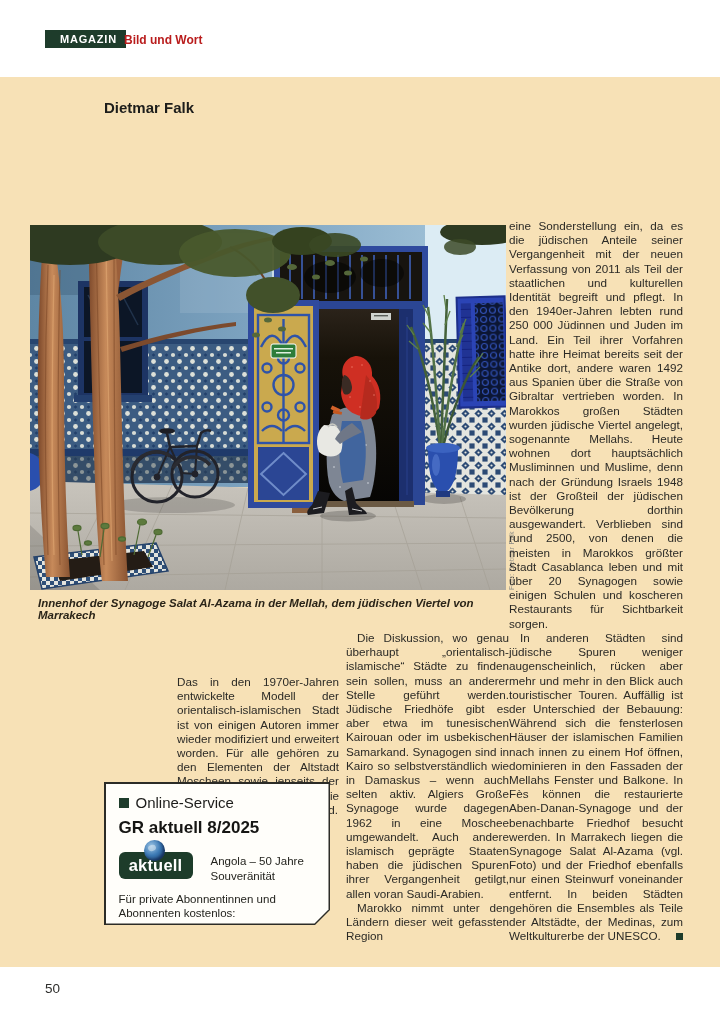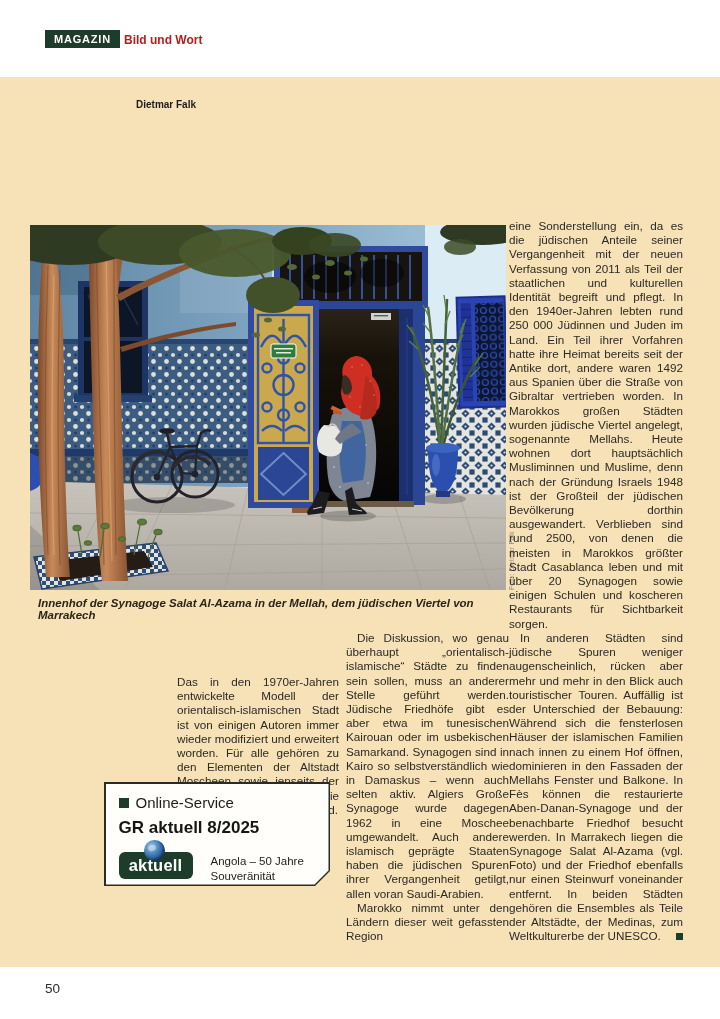--- a/index.html
+++ b/index.html
@@ -1,43 +1,43 @@
 <!DOCTYPE html>
 <html lang="de"><head>
 <meta charset="utf-8">
 <style>
   html,body{margin:0;padding:0;background:#ffffff;}
   .page{position:relative;width:720px;height:1019px;margin:0 auto;background:#ffffff;
         font-family:"Liberation Sans","DejaVu Sans",sans-serif;overflow:hidden;}
   .band{position:absolute;left:0;top:77px;width:720px;height:890px;background:#f7e1b6;}
   
   .badge{position:absolute;left:45px;top:30px;background:#1e3c2b;color:#fff;
-         font-size:11px;font-weight:bold;letter-spacing:.8px;padding:3px 9px 3px 9px;}
+         font-size:11px;font-weight:bold;letter-spacing:.8px;padding:3px 9px 3px 15px;}
   .section-label{position:absolute;left:124px;top:33px;font-size:12px;font-weight:600;color:#b91c1c;}
   
-  .byline{position:absolute;left:104px;top:99px;font-size:10px;font-weight:600;color:#1d1d1b;margin-left:32px;}
+  .byline{position:absolute;left:104px;top:99px;font-size:15px;font-weight:600;color:#1d1d1b;}
   .title{position:absolute;left:101px;top:131px;margin:0;font-size:39px;font-weight:700;
          letter-spacing:-.4px;color:#161614;}
   
   .photo{position:absolute;left:30px;top:225px;width:476px;height:365px;margin:0;overflow:hidden;}
   .photo svg{display:block;}
   .credit{position:absolute;left:508px;top:590px;width:64px;font-size:6.5px;color:#8a8a85;
           letter-spacing:.3px;transform:rotate(-90deg);transform-origin:0 0;white-space:nowrap;}
   .caption{position:absolute;left:38px;top:597px;width:470px;font-size:11.5px;font-weight:700;color:#2a2418;font-style:italic;}
   
   .bodycol{position:absolute;font-size:11.7px;line-height:14.2px;color:#2b2a26;text-align:justify;
            hyphens:auto;-webkit-hyphens:auto;}
   .bodycol p{margin:0;}
   .bodycol p.ind{text-indent:11px;}
   .col-right{left:509px;top:219px;width:174px;}
   .col-1{left:177px;top:631px;width:162px;margin-top:44px;}
   .col-2{left:346px;top:631px;width:163px;}
   .endmark{float:right;width:7px;height:7px;background:#1e3c2b;margin-top:4px;}
   
-  .svc-outer{position:absolute;left:104px;top:782px;width:226px;height:104px;background:#2c2c27;
+  .svc-outer{position:absolute;left:104px;top:782px;width:226px;height:143px;background:#2c2c27;
              clip-path:polygon(0 0,100% 0,100% calc(100% - 15px),calc(100% - 15px) 100%,0 100%);}
   .svc-inner{position:absolute;left:1.5px;top:1.5px;right:1.5px;bottom:1.5px;background:#fffefa;
              clip-path:polygon(0 0,100% 0,100% calc(100% - 14px),calc(100% - 14px) 100%,0 100%);}
   .svc-head{position:absolute;left:13px;top:10px;font-size:15px;color:#1d1d1b;}
   .svc-bullet{display:inline-block;width:10px;height:10px;background:#1e3c2b;margin-right:7px;}
   .svc-sub{position:absolute;left:13px;top:34px;font-size:17px;font-weight:700;color:#161614;}
   .svc-logo{position:absolute;left:13px;top:68px;width:74px;height:27px;background:#1d3c2a;
             border-radius:6px;color:#ffffff;font-size:16.5px;font-weight:700;text-align:center;
             line-height:27px;letter-spacing:.2px;}
   .svc-globe{position:absolute;left:25px;top:-12px;width:21px;height:21px;border-radius:50%;

